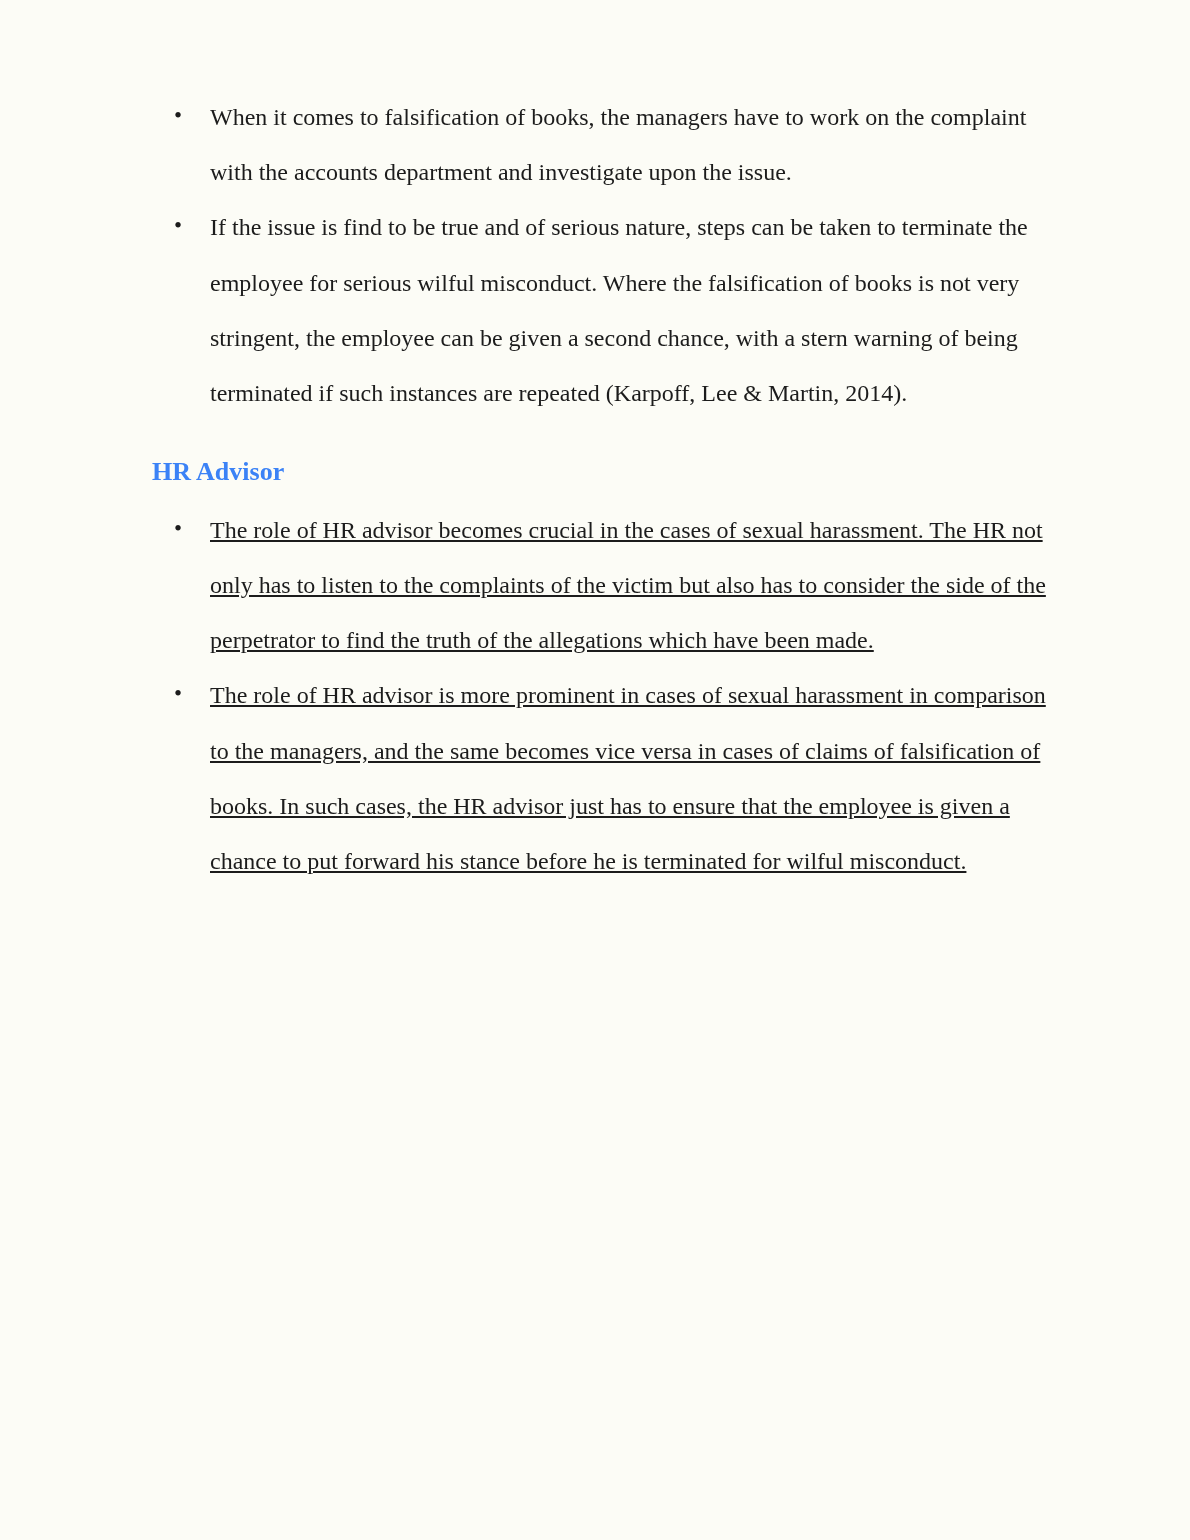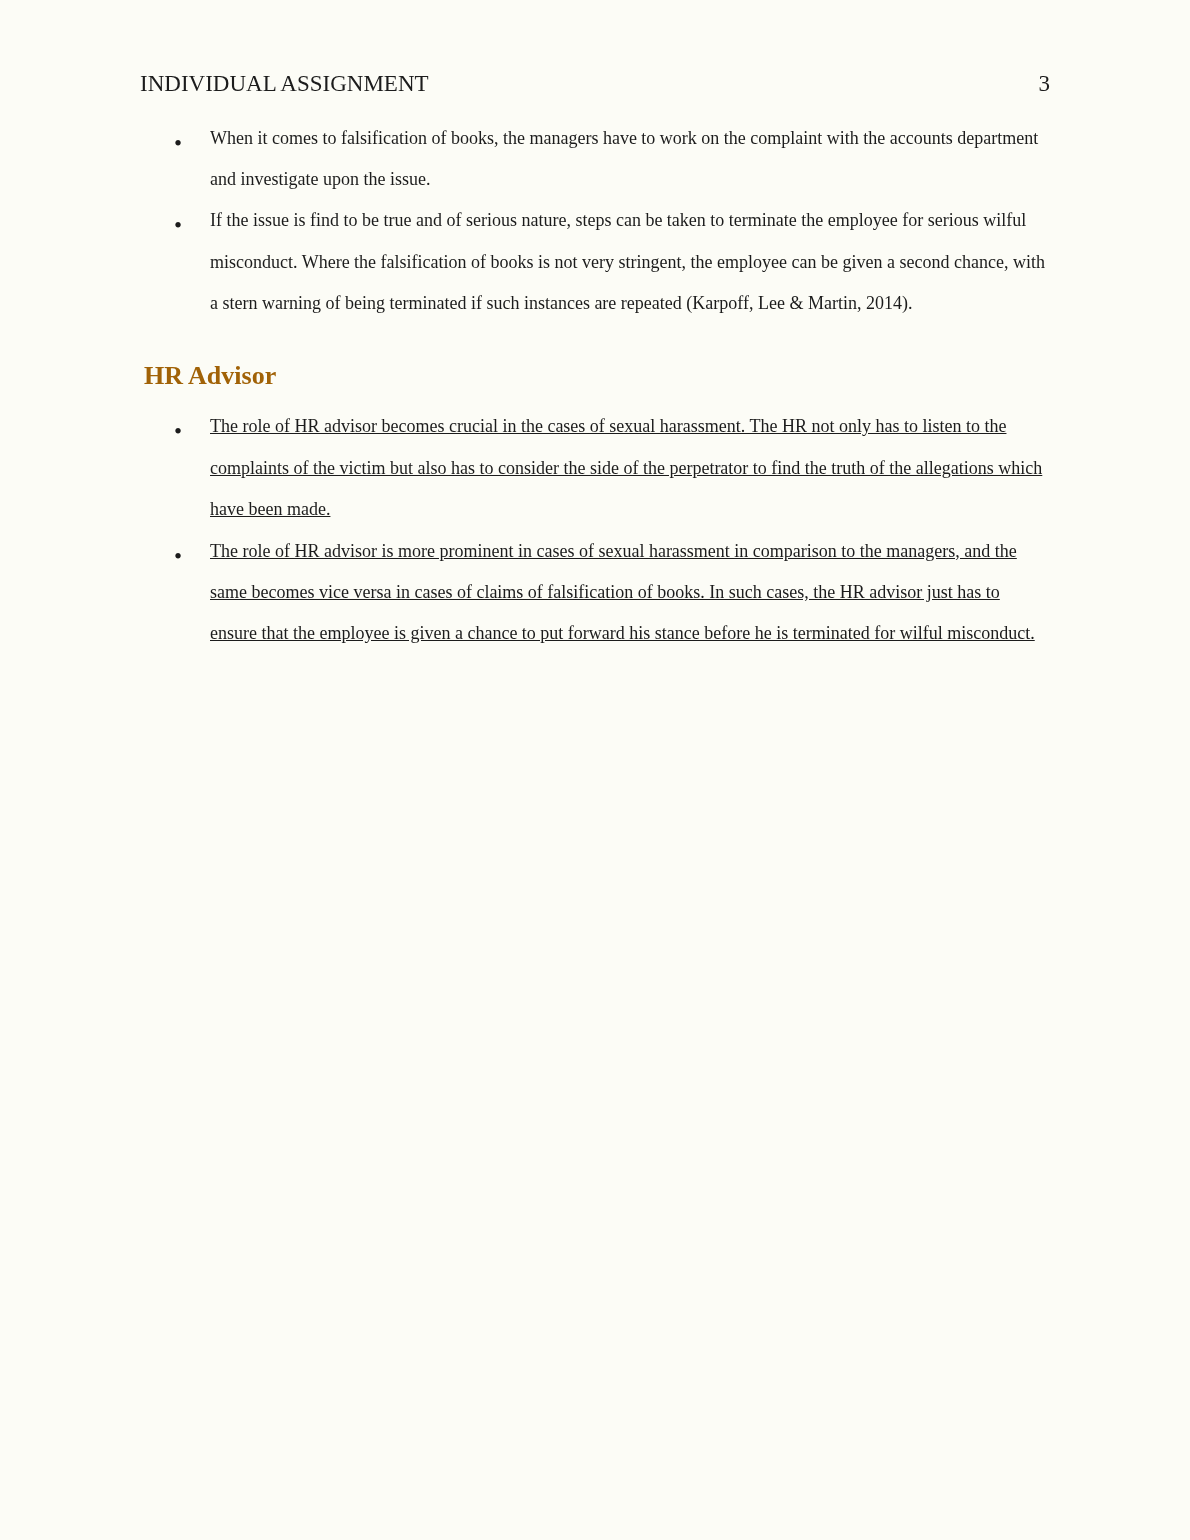--- a/index.html
+++ b/index.html
@@ -28,54 +28,50 @@
     line-height: 1.2;
   }
   .bullet-list {
     list-style: none;
     margin: 20px 0 0 0;
     padding: 0;
   }
   .bullet-list li {
     position: relative;
     padding-left: 70px;
-    font-size: 18px;
+    font-size: 24px;
     line-height: 2.3;
     text-align: left;
   }
   .bullet-list li::before {
     content: "\2022";
     position: absolute;
     left: 34px;
     top: 0;
     font-size: 23px;
     line-height: 2.3;
     color: #1c1c1c;
   }
   .section-heading {
-    margin: 34px 0 6px 4px;
+    margin: 34px 0 6px 12px;
     font-size: 26px;
     font-weight: bold;
-    color: #a16207;
+    color: #3b82f6;
     line-height: 1.3;
   }
   .bullet-list.second {
     margin-top: 14px;
     text-decoration: underline;
   }
 </style>
 </head>
 <body>
 
 <div class="page">
 
-  <header class="page-header">
-    <span>INDIVIDUAL ASSIGNMENT</span>
-    <span>3</span>
-  </header>
 
   <ul class="bullet-list">
     <li>When it comes to falsification of books, the managers have to work on the complaint with the accounts department and investigate upon the issue.</li>
     <li>If the issue is find to be true and of serious nature, steps can be taken to terminate the employee for serious wilful misconduct. Where the falsification of books is not very stringent, the employee can be given a second chance, with a stern warning of being terminated if such instances are repeated (Karpoff, Lee &amp; Martin, 2014).</li>
   </ul>
 
   <h2 class="section-heading">HR Advisor</h2>
 
   <ul class="bullet-list second">
     <li>The role of HR advisor becomes crucial in the cases of sexual harassment. The HR not only has to listen to the complaints of the victim but also has to consider the side of the perpetrator to find the truth of the allegations which have been made.</li>

